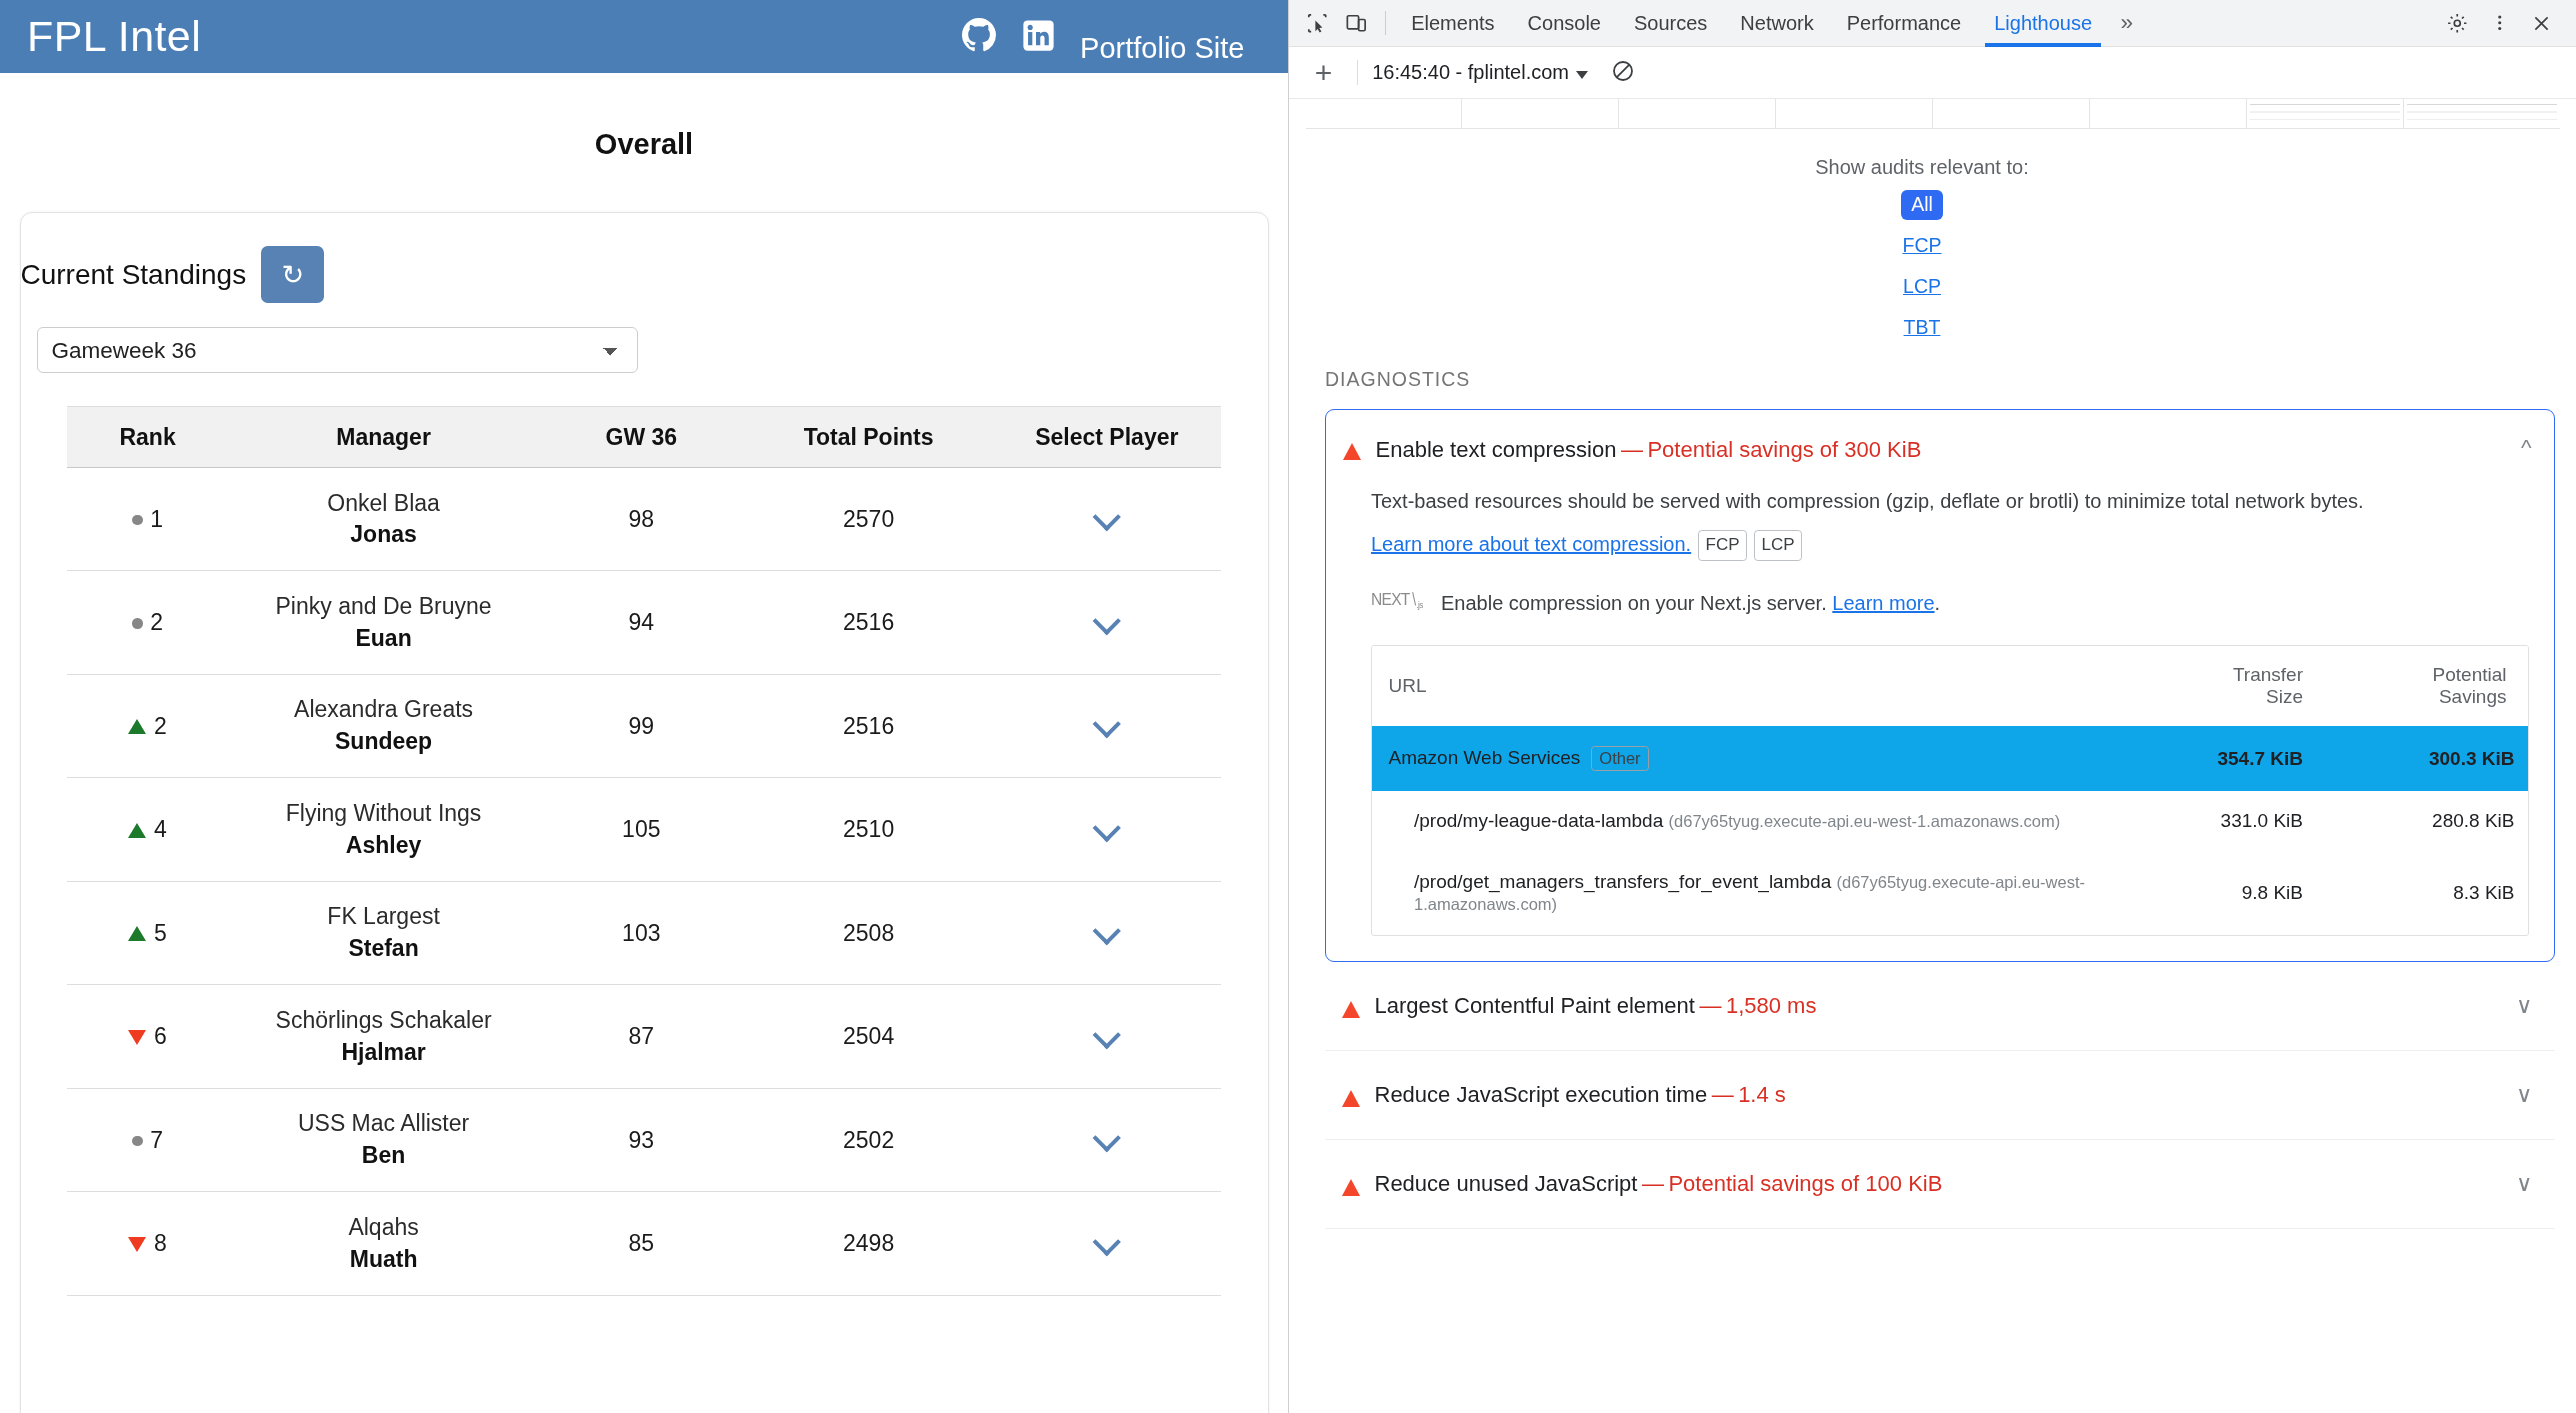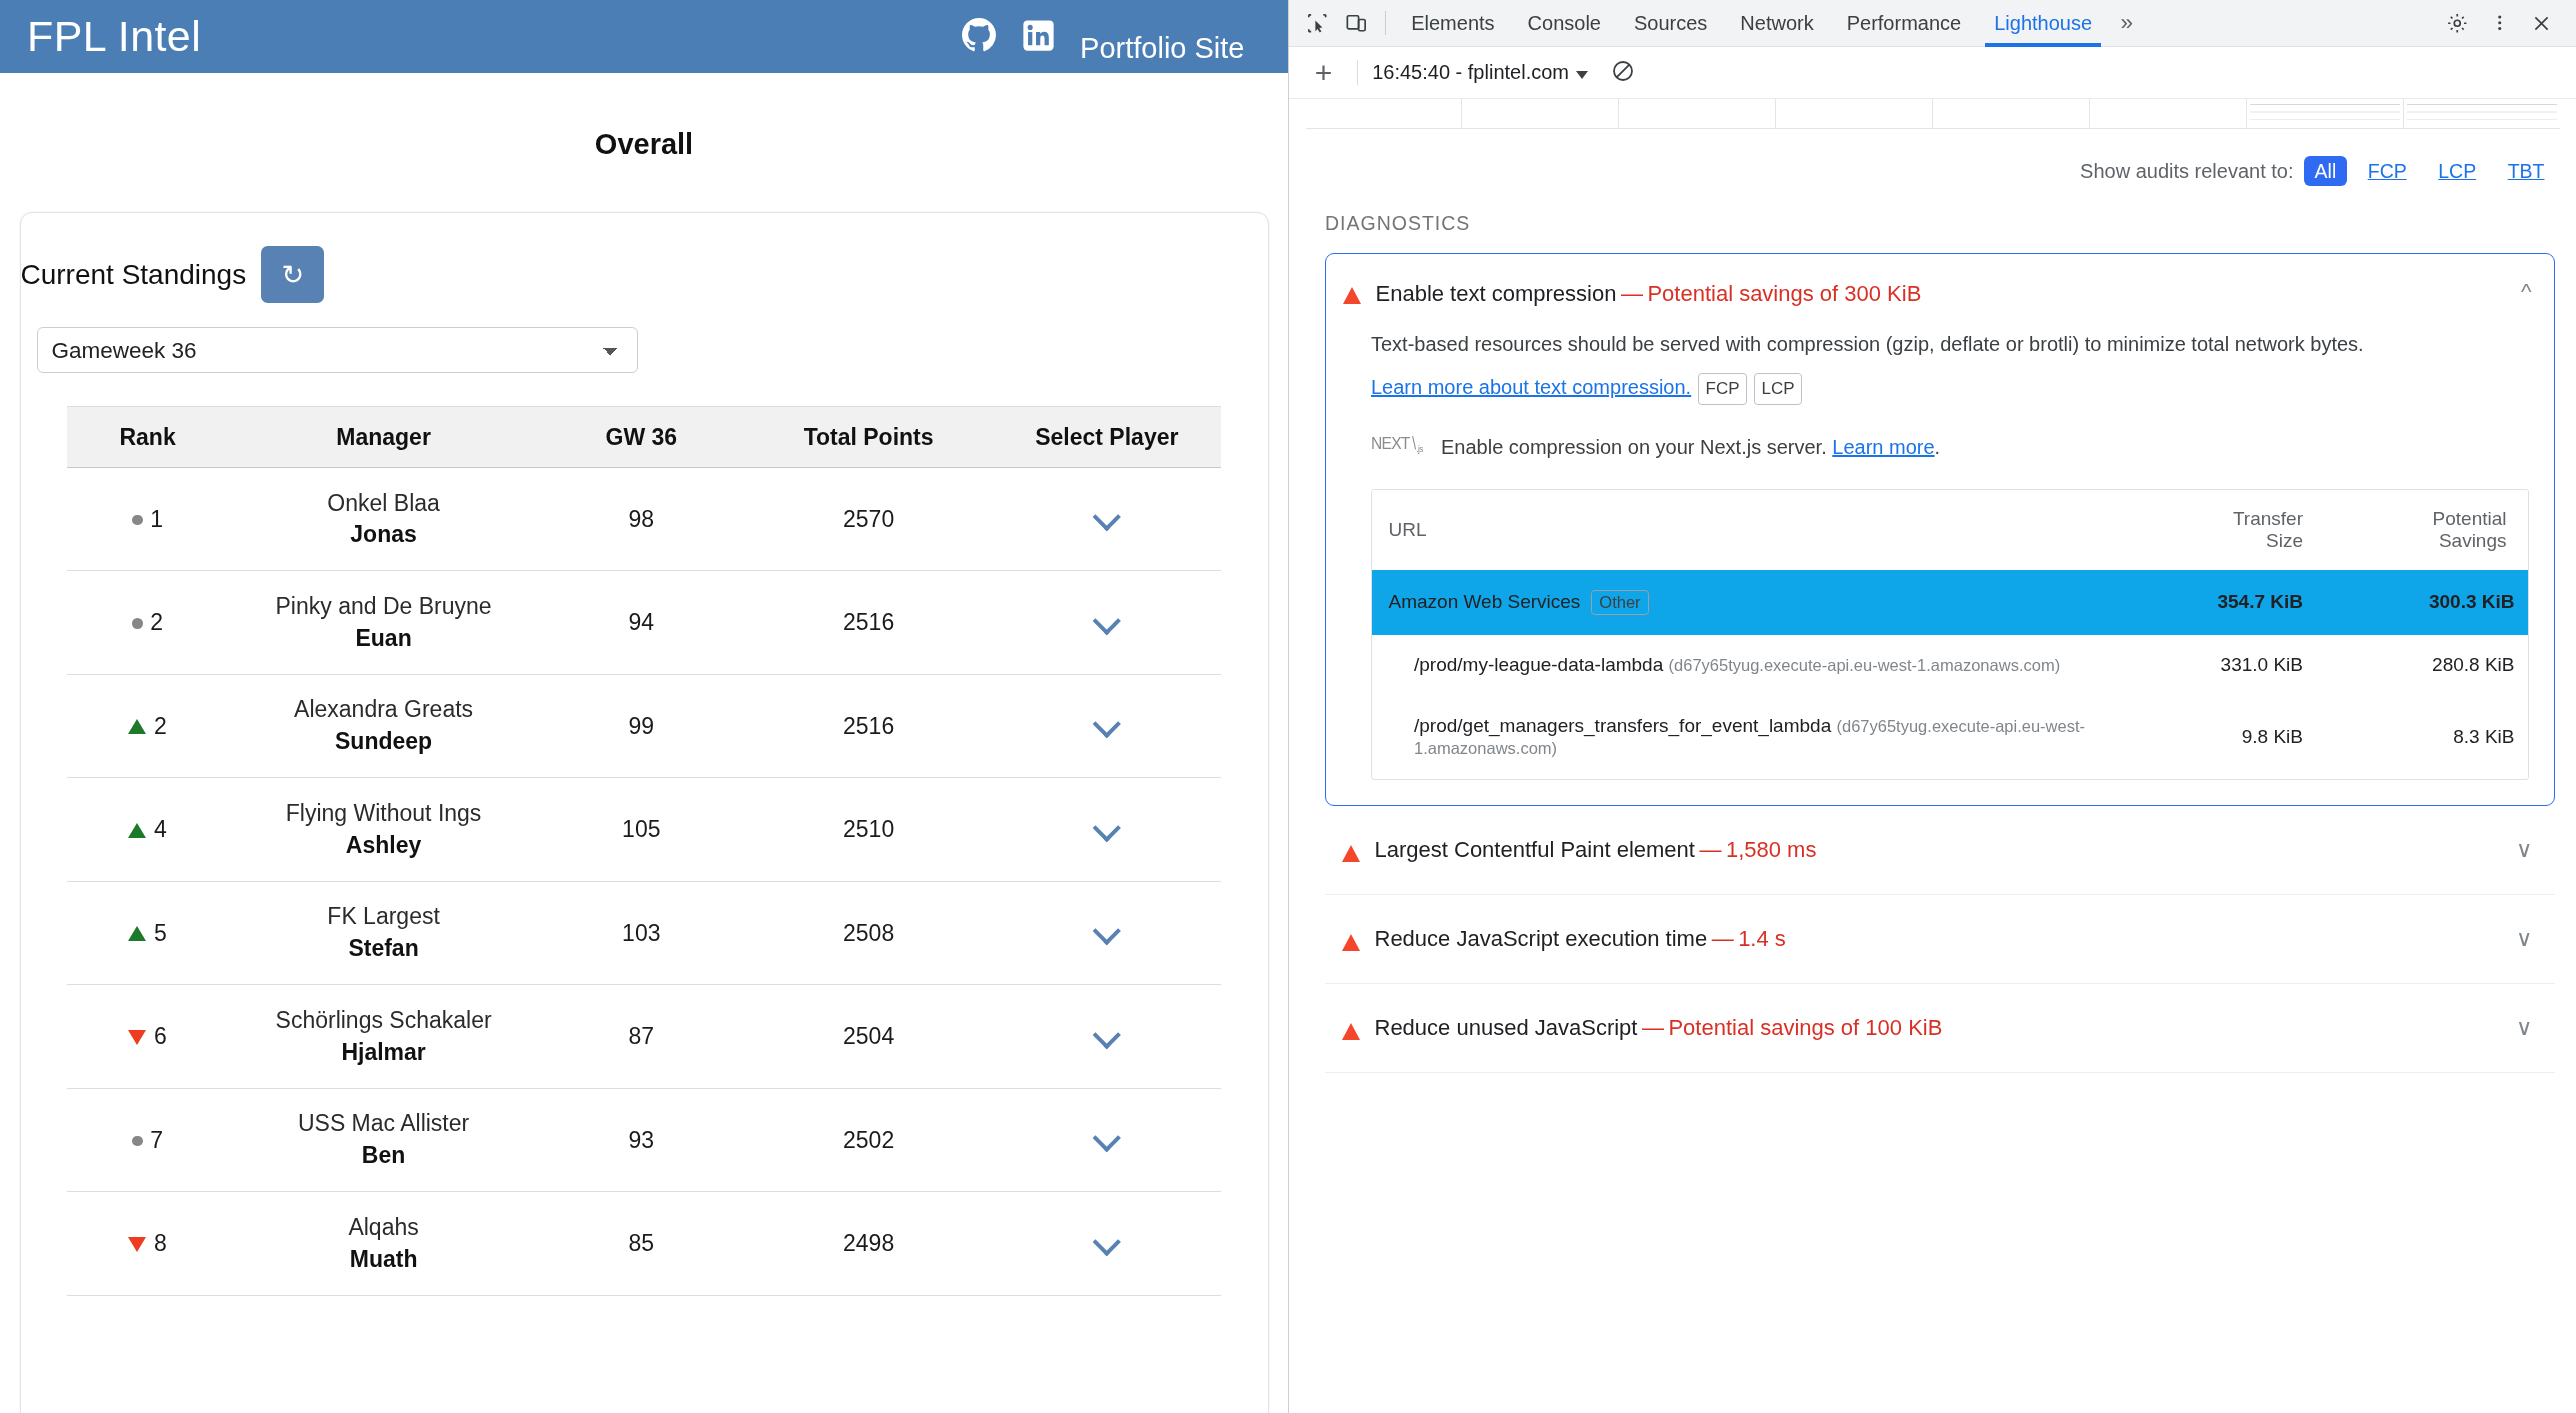--- a/index.html
+++ b/index.html
@@ -137,21 +137,21 @@
   .film-cell { flex: 1; border-right: 0.7px solid #e4e4e4; position: relative; overflow: hidden; }
   .film-cell:last-child { border-right: none; }
   .film-thumb { position: absolute; inset: 0; background: #fff; }
   .film-thumb.loaded::after {
     content: ""; position: absolute; left: 3px; right: 3px; top: 4.5px; height: 1.5px; background: #d8d8d8;
     box-shadow: 0 7.5px 0 #e4e4e4, 0 15px 0 #ededed;
   }
 
   .audits-filter {
     display: flex; align-items: center; justify-content: flex-end; gap: 10.5px;
-    padding: 27px 21px 0 0; font-size: 20px; color: #5f6368;
+    padding: 27px 21px 0 0; font-size: 20px; color: #5f6368; flex-direction: column;
   }
   .pill {
     padding: 3.7px 10.5px; border-radius: 6px; font-size: 19.5px; cursor: pointer;
     color: #1a73e8; text-decoration: underline;
   }
   .pill.active { background: #2f6bf2; color: #fff; text-decoration: none; }
 
   .diag-label {
     font-size: 19.5px; color: #757575; letter-spacing: 1px; padding: 25.5px 0 0 36px; font-weight: 400;
   }

